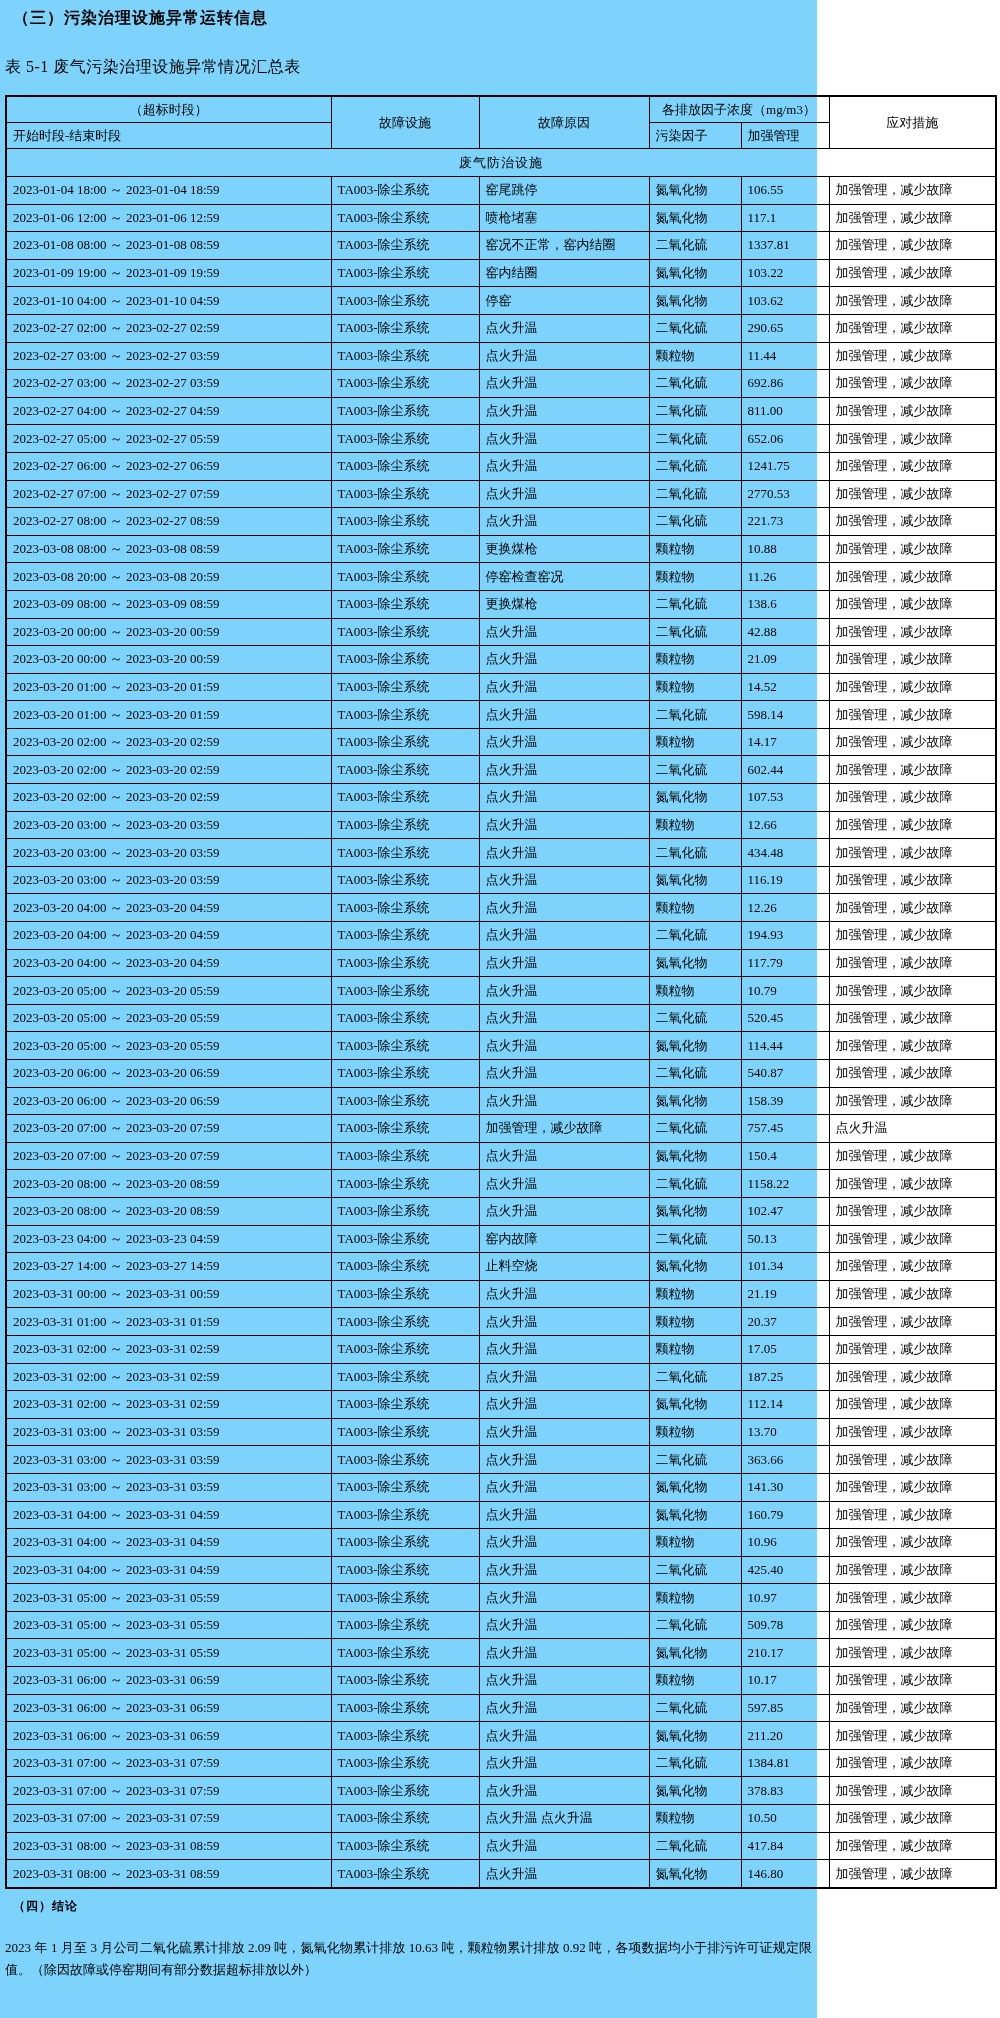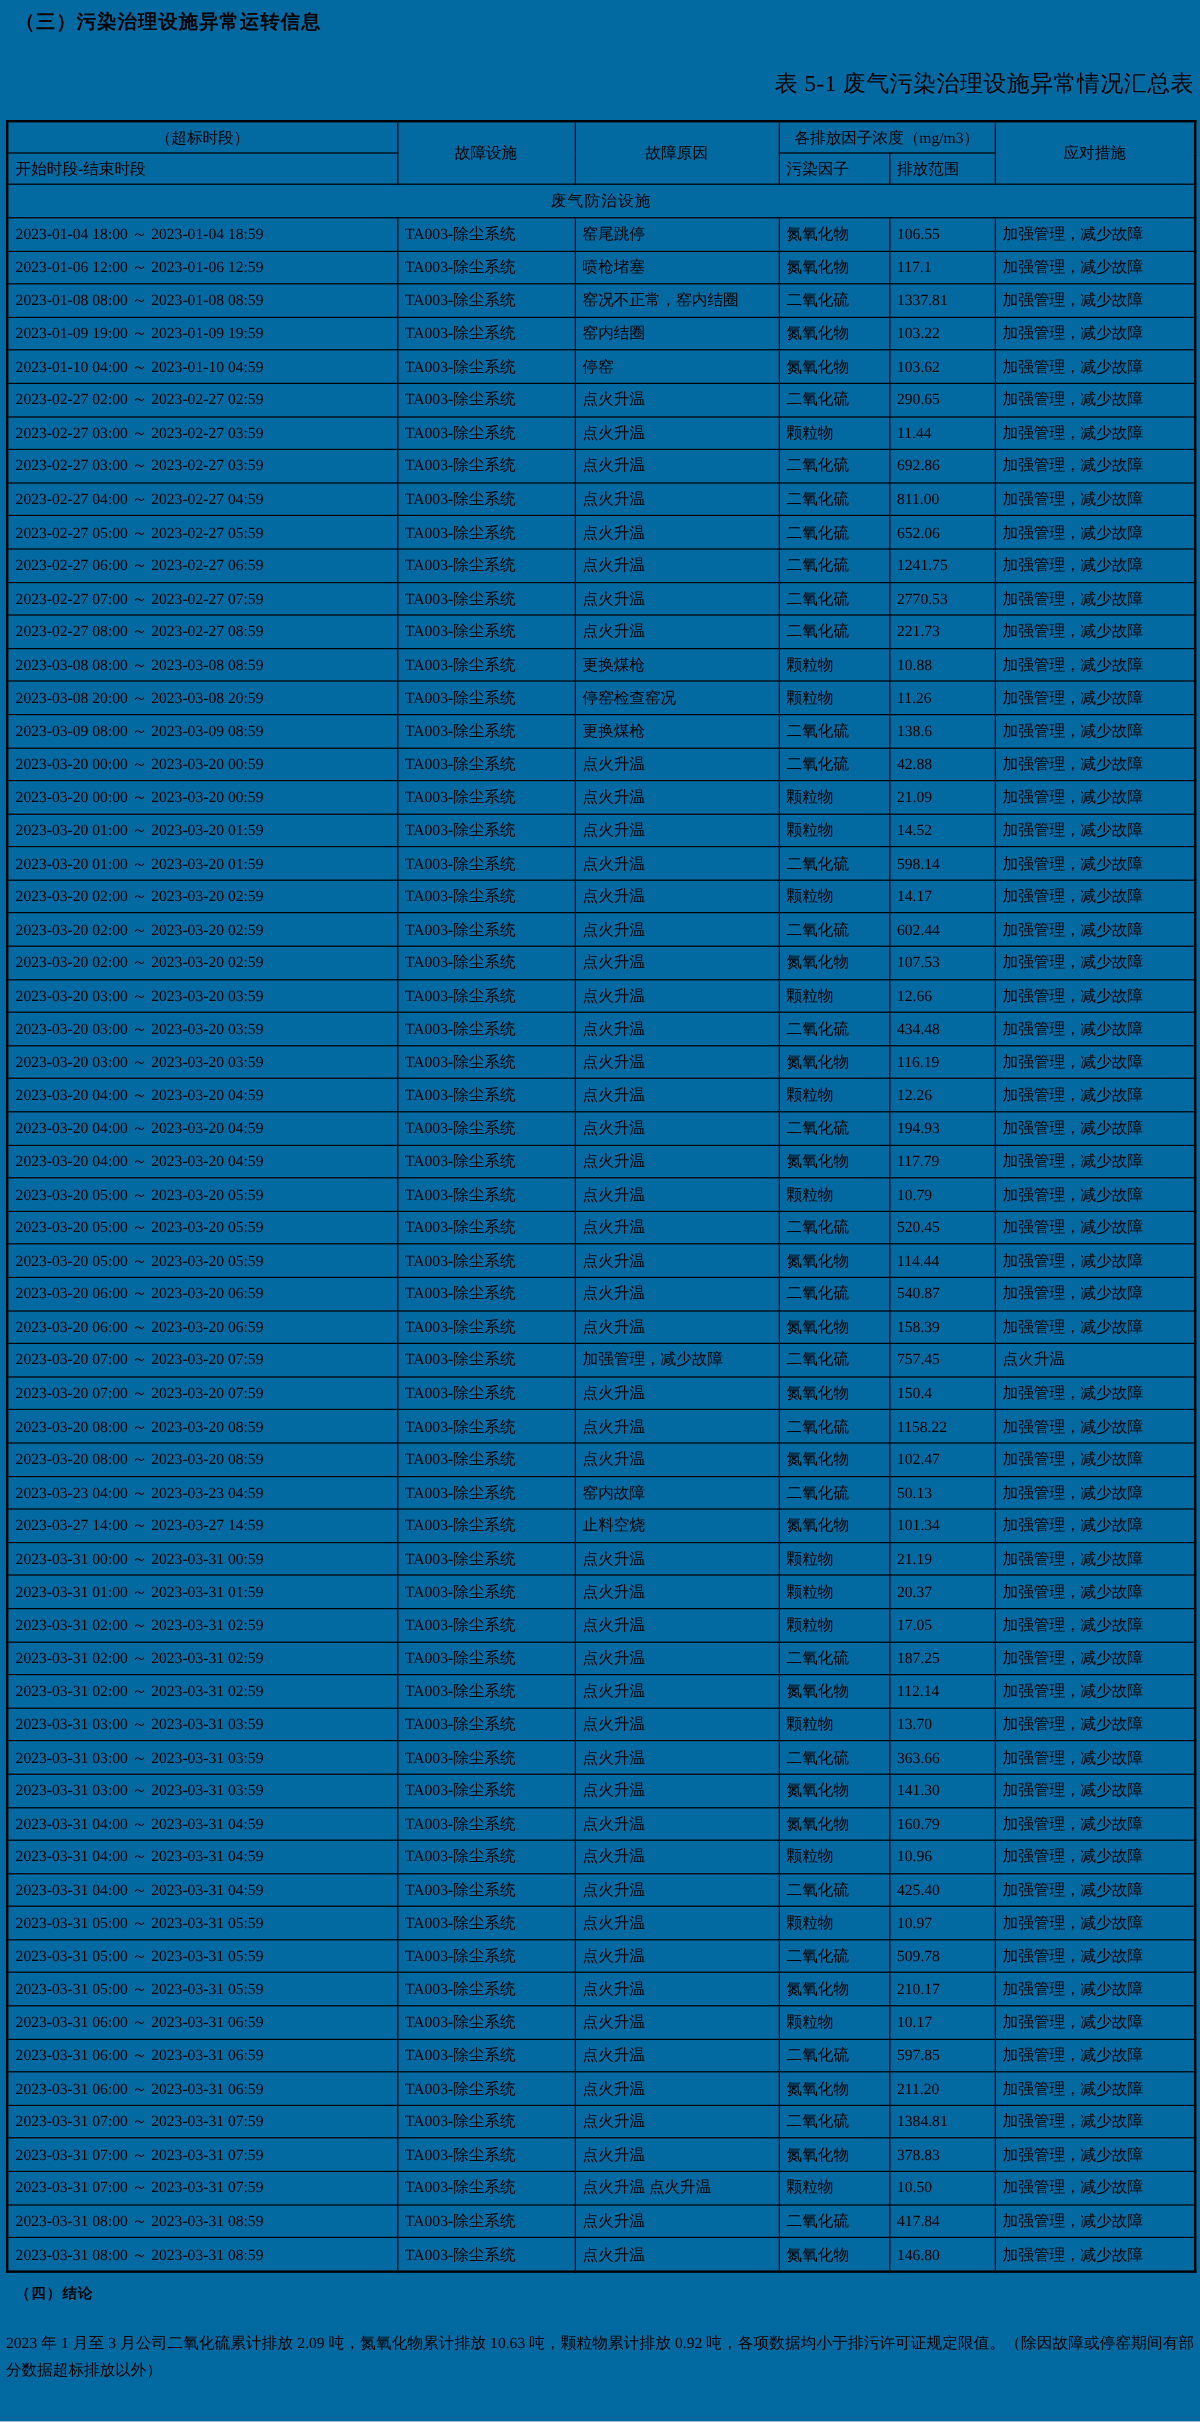--- a/index.html
+++ b/index.html
@@ -4,35 +4,35 @@
 <style>
   html, body {
     margin: 0;
     padding: 0;
     background: #ffffff;
     color: #000000;
     font-family: "Liberation Serif", "DejaVu Serif", serif;
   }
   .page {
     position: relative;
-    width: 1000px;
+    width: 817px;
     height: 2018px;
-    background: #0369a1;
+    background: #7dd3fc;
     box-sizing: border-box;
     padding: 6px 5px 0 5px;
   }
   .sec-heading {
     font-size: 16px;
     font-weight: bold;
     letter-spacing: 1px;
     margin: 2px 0 0 8px;
   }
   .table-caption {
-    text-align: right;
-    font-size: 19px;
+    text-align: left;
+    font-size: 16px;
     margin-top: 28px;
     margin-bottom: 17px;
     letter-spacing: 0.5px;
   }
   table.summary {
     border-collapse: collapse;
     width: 990px;
     table-layout: fixed;
     border: 2px solid #000;
   }
@@ -90,21 +90,21 @@
       <tr>
         <th class="h-center">（超标时段）</th>
         <th class="h-center" rowspan="2">故障设施</th>
         <th class="h-center" rowspan="2">故障原因</th>
         <th class="h-center" colspan="2">各排放因子浓度（mg/m3）</th>
         <th class="h-center" rowspan="2">应对措施</th>
       </tr>
       <tr>
         <th class="h-left">开始时段-结束时段</th>
         <th class="h-left">污染因子</th>
-        <th class="h-left">排放范围</th>
+        <th class="h-left">加强管理</th>
       </tr>
     </thead>
     <tbody>
       <tr class="section-row">
         <td colspan="6">废气防治设施</td>
       </tr>
 
     <tr>
     <td>2023-01-04 18:00 ～ 2023-01-04 18:59</td>
     <td>TA003-除尘系统</td>

